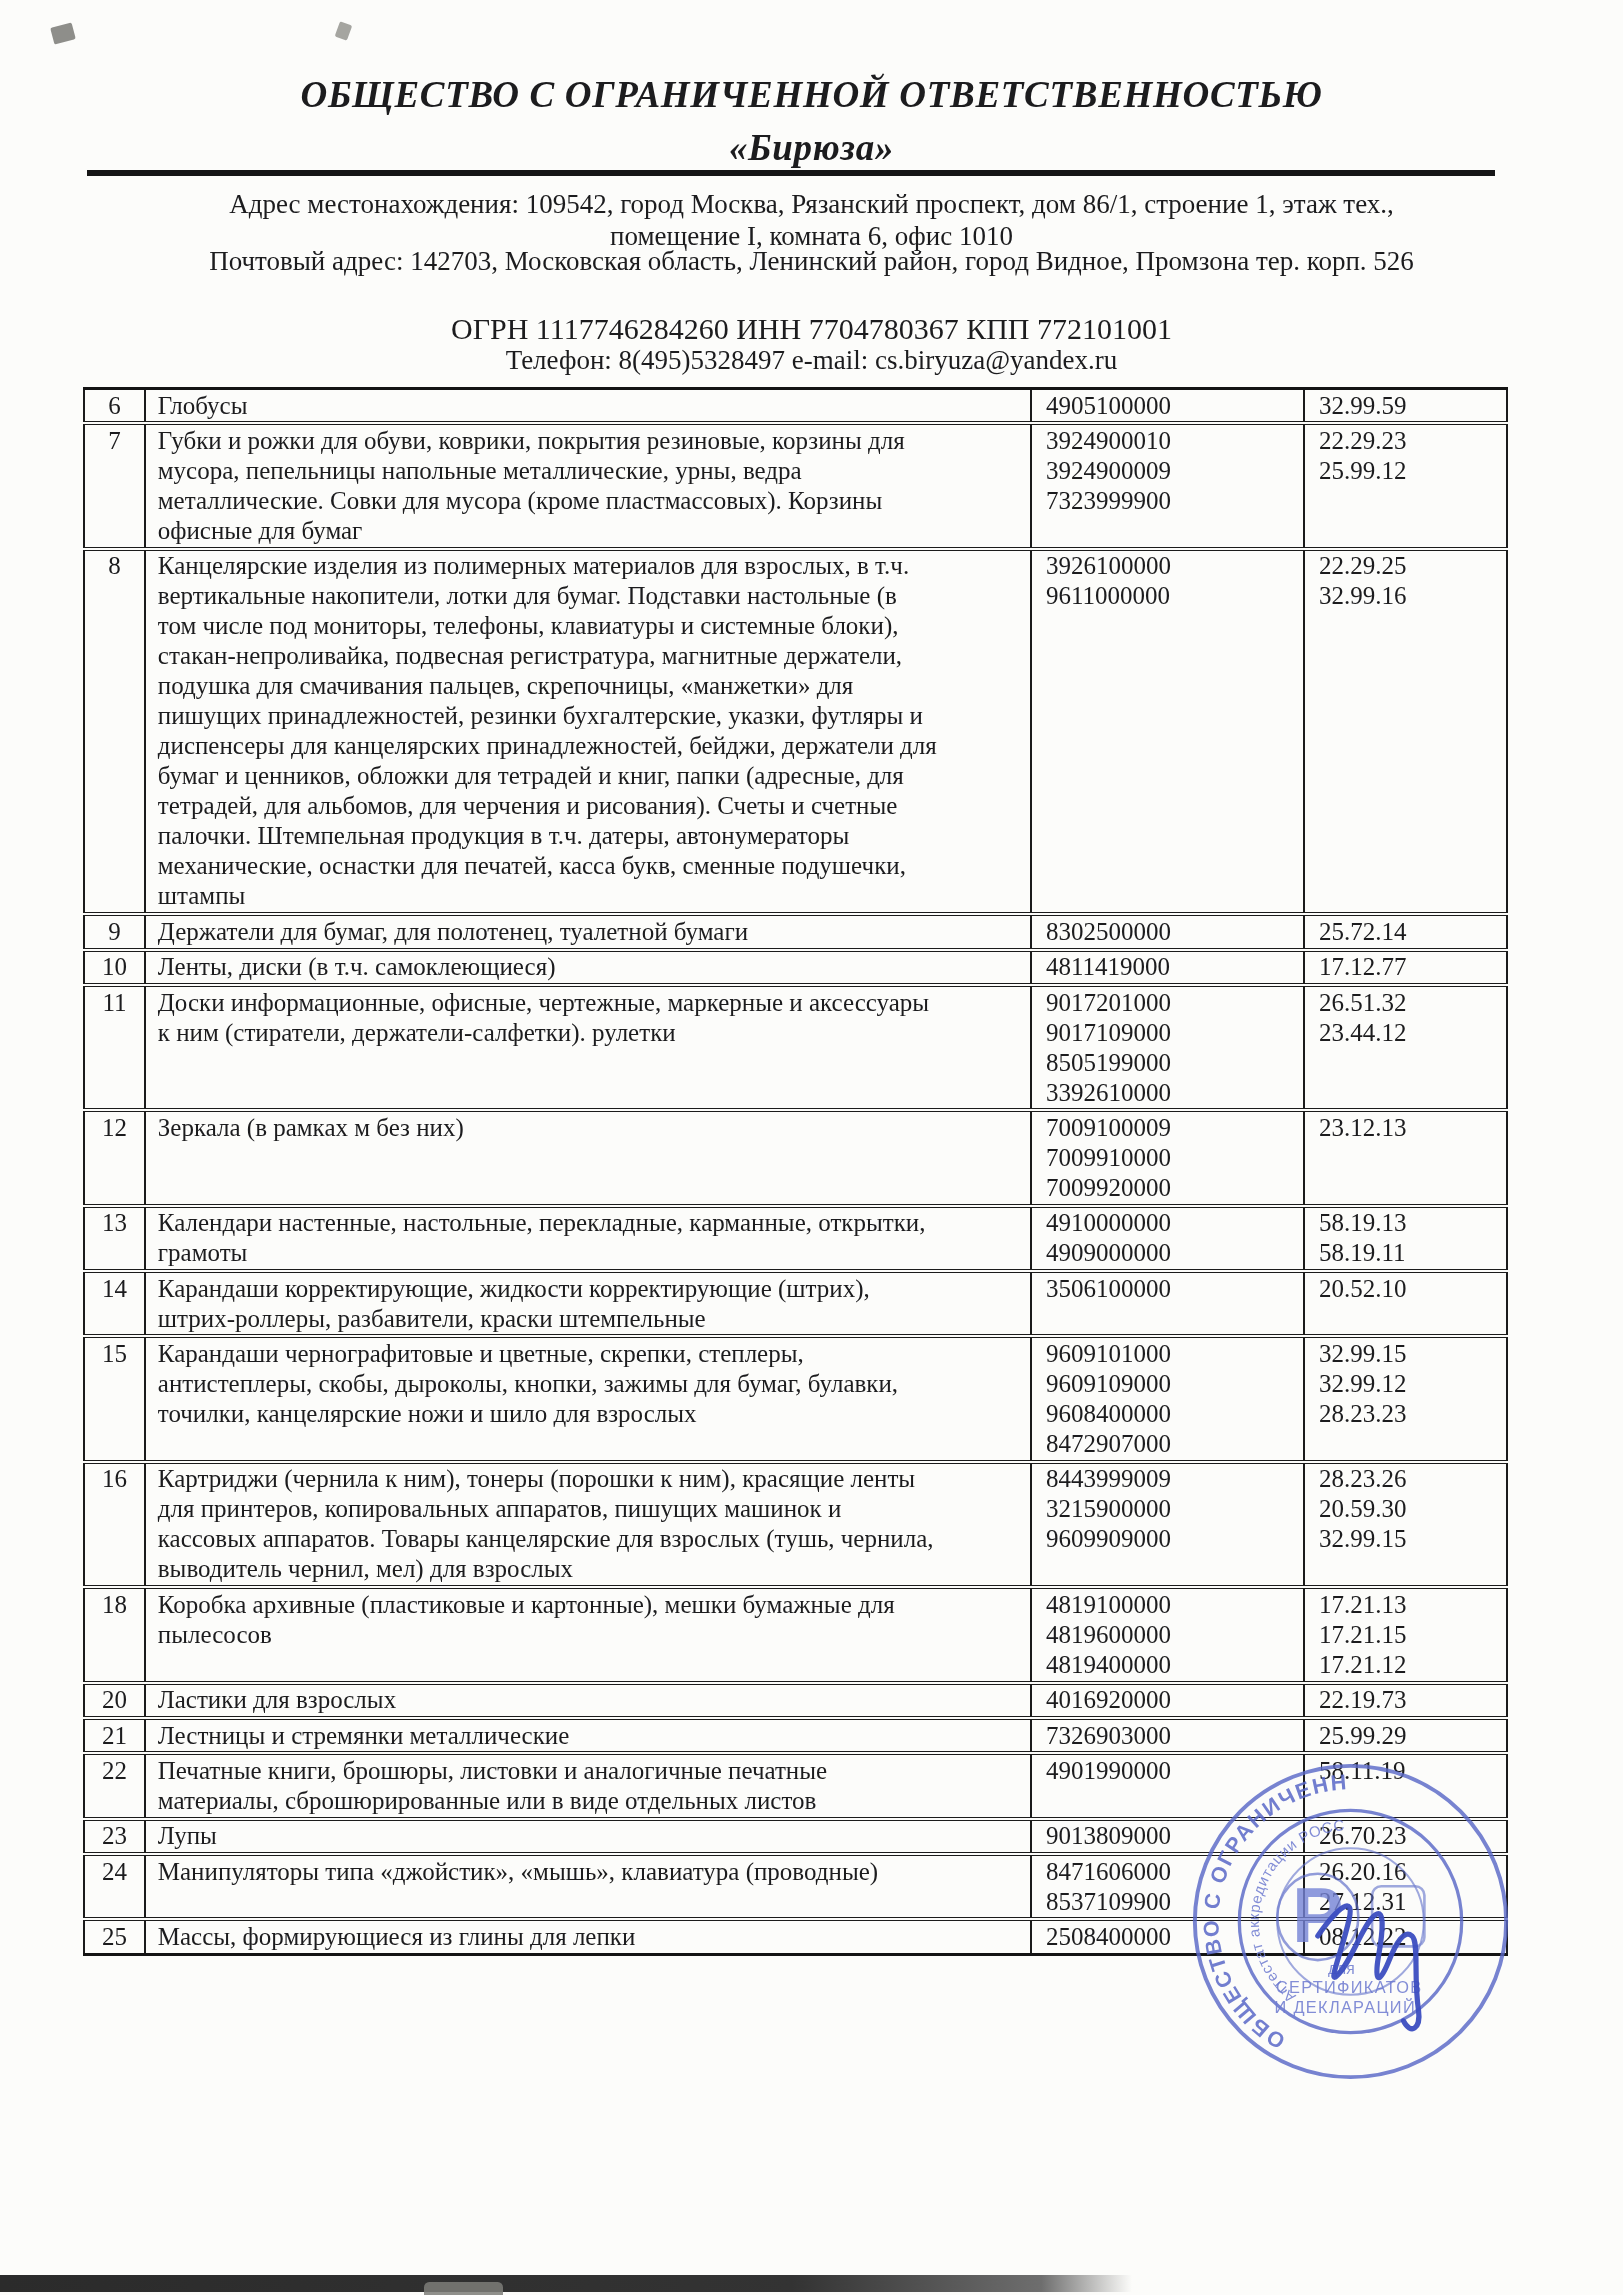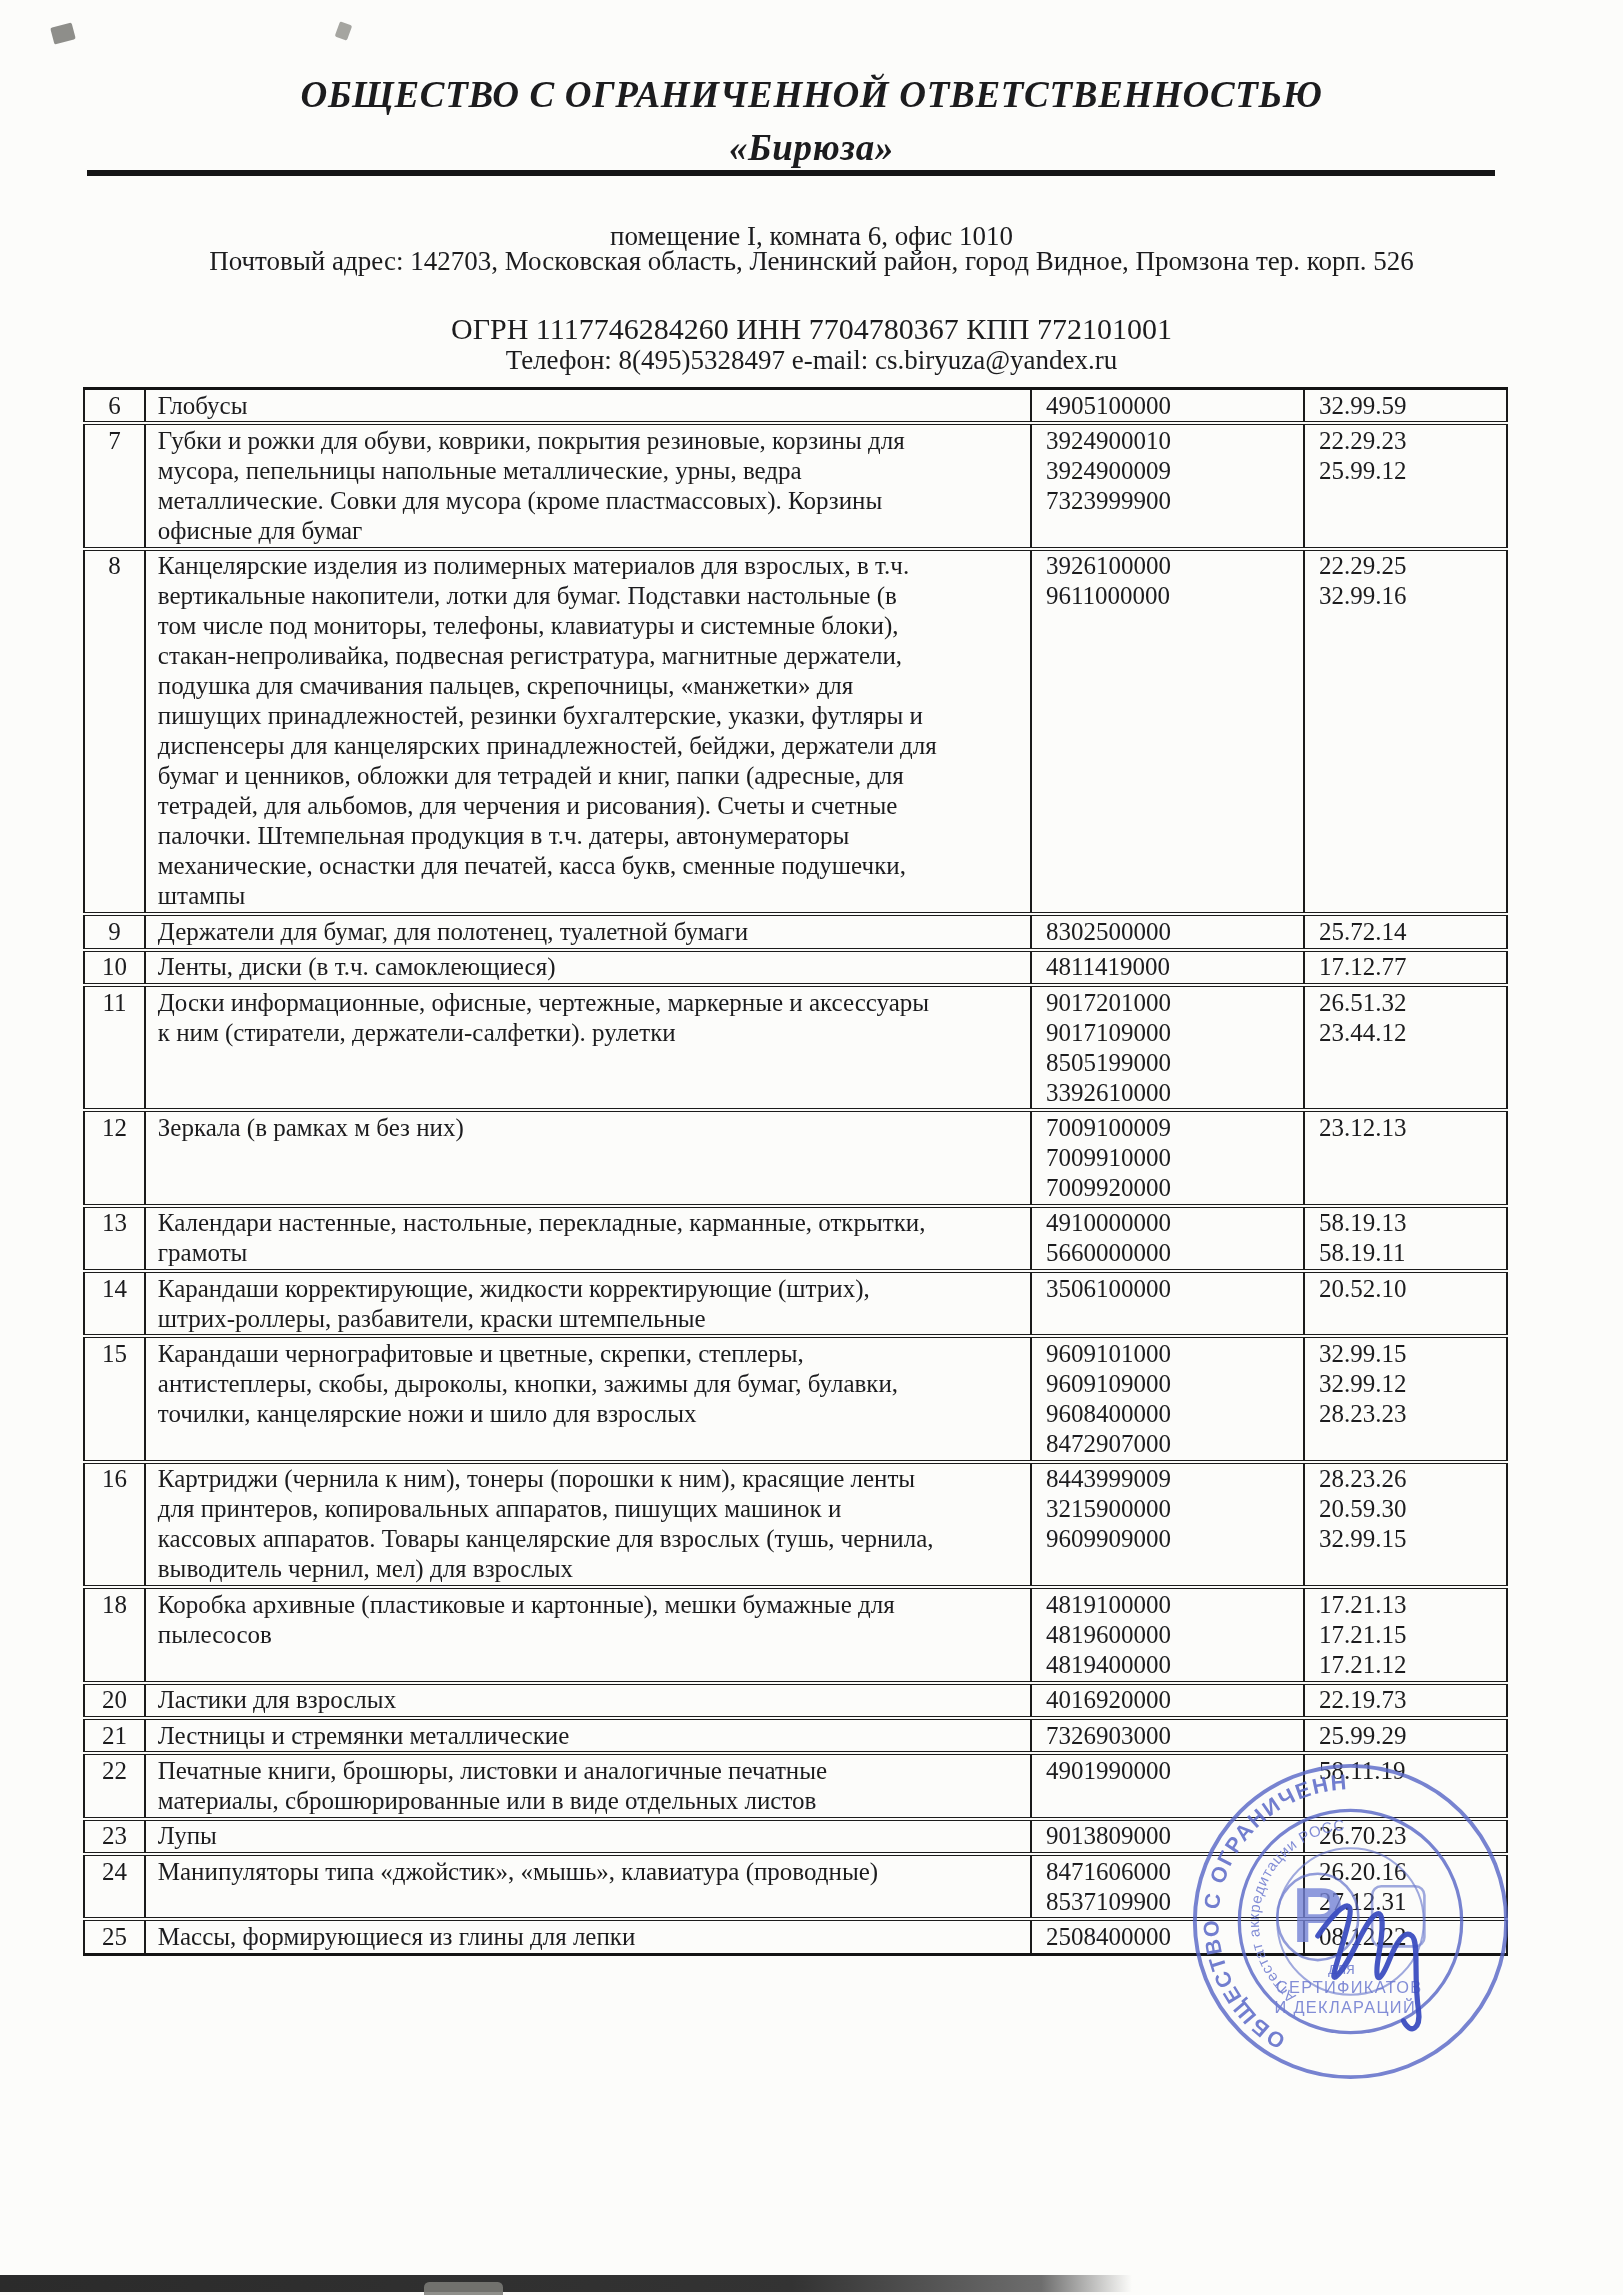--- a/index.html
+++ b/index.html
@@ -64,20 +64,21 @@
 
 <div class="page">
 
   <div class="abs speck speck1"></div>
   <div class="abs speck speck2"></div>
 
   <div class="abs centered title-line t2">«Бирюза»</div>
   <div class="abs centered title-line t1">ОБЩЕСТВО С ОГРАНИЧЕННОЙ ОТВЕТСТВЕННОСТЬЮ</div>
   <div class="abs rule"></div>
 
+  <div class="abs centered addr a1">Адрес местонахождения: 109542, город Москва, Рязанский проспект, дом 86/1, строение 1, этаж тех.,</div>
   <div class="abs centered addr a2">помещение I, комната 6, офис 1010</div>
   <div class="abs centered addr a3">Почтовый адрес: 142703, Московская область, Ленинский район, город Видное, Промзона тер. корп. 526</div>
   <div class="abs centered reg">ОГРН 1117746284260 ИНН 7704780367 КПП 772101001</div>
   <div class="abs centered phone">Телефон: 8(495)5328497 e-mail: cs.biryuza@yandex.ru</div>
 
   <div class="abs tablewrap">
     <table class="items">
       <colgroup>
         <col style="width:61px">
           <col style="width:886px">
@@ -180,21 +181,21 @@
             <td class="c-okpd">
               <div>23.12.13</div>
             </td>
           </tr>
           <tr>
             <td class="c-num">13</td>
             <td class="c-desc desc">Календари настенные, настольные, перекладные, карманные, открытки,
 грамоты</td>
             <td class="c-codes">
               <div>4910000000</div>
-              <div>5660000000</div>
+              <div>4909000000</div>
             </td>
             <td class="c-okpd">
               <div>58.19.13</div>
               <div>58.19.11</div>
             </td>
           </tr>
           <tr>
             <td class="c-num">14</td>
             <td class="c-desc desc">Карандаши корректирующие, жидкости корректирующие (штрих),
 штрих-роллеры, разбавители, краски штемпельные</td>

